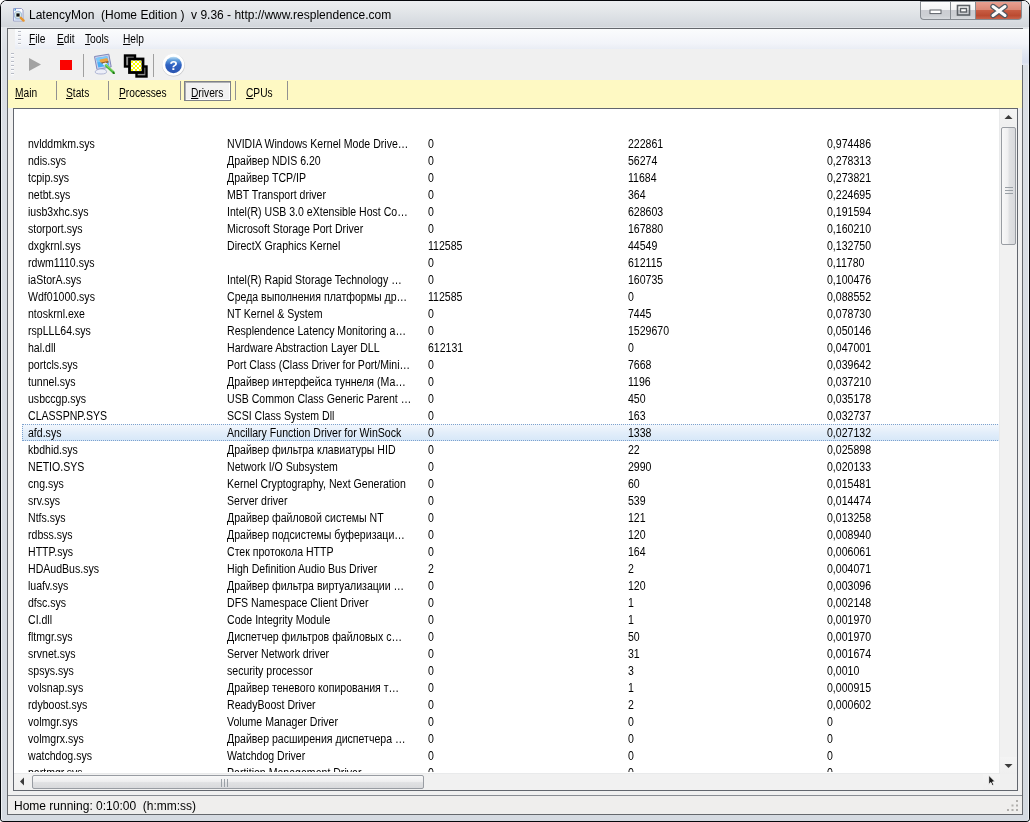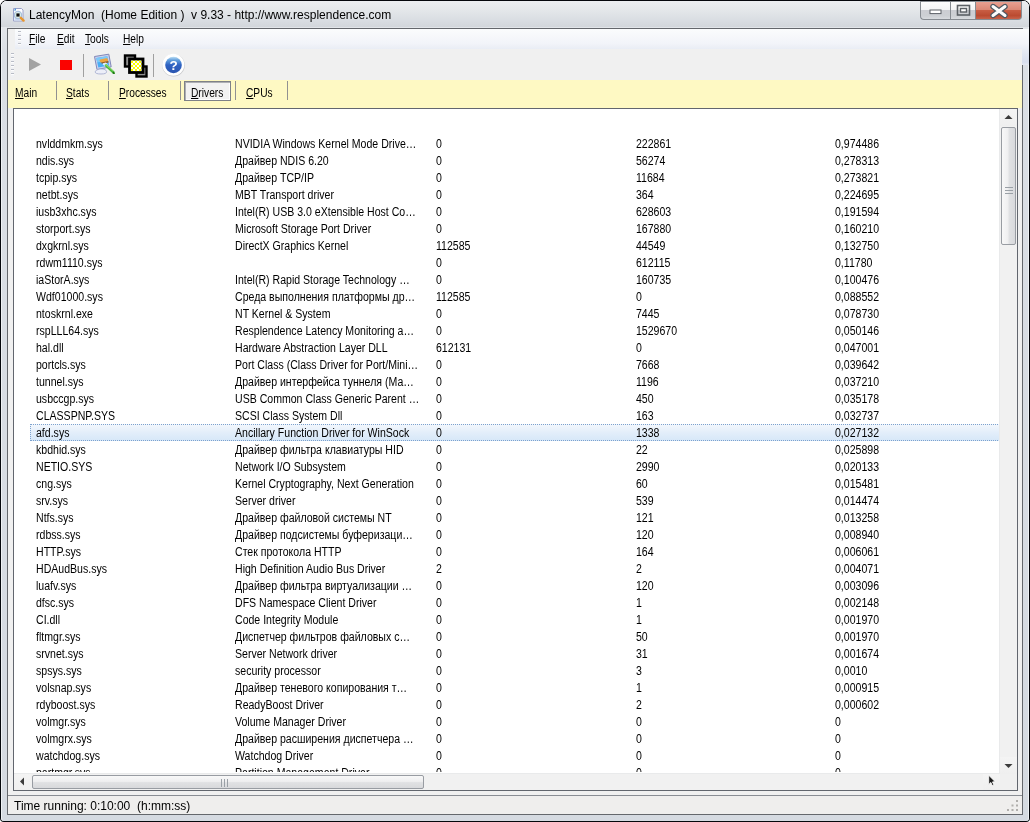--- a/index.html
+++ b/index.html
@@ -28,21 +28,21 @@
 
 #tabs{position:absolute;left:0;top:51px;width:1014px;height:28px;background:#fef9c3;font-size:12px}
 #tabs .tab{position:absolute;top:6px;color:#000;transform:scaleX(.85);transform-origin:0 50%}
 #tabs .sep{position:absolute;top:1px;width:1px;height:19px;background:#919191}
 #seltab{position:absolute;left:175.8px;top:1px;width:47.6px;height:20px;border:1px solid #7e8187;background:#f2f2f1;box-shadow:inset 1px 1px 0 #aeb0b3,inset -1px -1px 0 #fdfdfd}
 
 #table{position:absolute;left:5px;top:79px;width:1005px;height:683px;border:1px solid #62666e;background:#fff}
 #thead{position:absolute;left:0;top:0;width:986px;height:23px;background:linear-gradient(180deg,#ffffff 0%,#fdfdfe 40%,#f4f5f7 60%,#f2f3f5 100%);border-bottom:1px solid #dcdee0}
 #thead span{position:absolute;top:4px;font-size:12px;color:#152033;transform:scaleX(.88);transform-origin:0 50%}
 #thead .hsep{position:absolute;top:3px;width:1px;height:17px;background:#e3e4e6}
-#tbody{position:absolute;left:16px;top:26px;width:986px;height:637px;overflow:hidden}
+#tbody{position:absolute;left:8px;top:26px;width:986px;height:637px;overflow:hidden}
 .row{position:absolute;left:0;width:986px;height:17px;font-size:12px;color:#000;white-space:nowrap}
 .row span{position:absolute;top:2px;overflow:hidden;transform:scaleX(.88);transform-origin:0 50%}
 .c0{left:6px;width:220px}
 .c1{left:205px;width:222px}
 .c2{left:406px;width:210px}
 .c3{left:606px;width:210px}
 .c4{left:805px;width:200px}
 .sel{background:linear-gradient(180deg,#f4f8fd 0%,#e3eefa 50%,#d6e7f8 100%);
  outline:1px dotted #7da2ce;outline-offset:-1px}
 
@@ -62,21 +62,21 @@
 
   <div id="titlebar">
     <svg id="appicon" viewBox="0 0 16 16">
       <path d="M3.5 1.5 h8 l1.5 1.5 v11 h-9.5 z" fill="#fdfdff" stroke="#9aa0c8" stroke-width="1"></path>
       <path d="M3.5 3.5 l2.5 -2.5 v2.5 z" fill="#4e97d8"></path>
       <rect x="4.5" y="7" width="7.5" height="6.5" fill="#c8d9f2"></rect>
       <circle cx="8" cy="8" r="3.6" fill="#dff0ea" stroke="#a8c0dc" stroke-width="1.3"></circle>
       <rect x="6.4" y="6.4" width="3.2" height="3.2" fill="#0a0a0a"></rect>
       <path d="M10.8 10.8 L13.6 13.6" stroke="#e8962e" stroke-width="2.4" stroke-linecap="round"></path>
     </svg>
-    <div id="title" style="left:28px">LatencyMon  (Home Edition )  v 9.33 - http://www.resplendence.com</div>
+    <div id="title" style="left:28px">LatencyMon  (Home Edition )  v 9.36 - http://www.resplendence.com</div>
     <div class="cbtn" id="btnmin"></div>
     <div class="cbtn" id="btnmax"></div>
     <div class="cbtn" id="btnclose"></div>
     <svg style="position:absolute;left:919px;top:0;width:102px;height:19px" viewBox="0 0 102 19">
       <rect x="10" y="9" width="11" height="3.6" fill="#fff" stroke="#5c6166" stroke-width="1"></rect>
       <rect x="37.5" y="4.5" width="12" height="9.5" fill="none" stroke="#5c6166" stroke-width="1.6"></rect>
       <rect x="40.5" y="7.5" width="6" height="3.5" fill="#fff" stroke="#5c6166" stroke-width="1.4"></rect>
       <g stroke-linecap="round">
             <path d="M73 5.5 L85 14.5 M85 5.5 L73 14.5" stroke="#4d5862" stroke-width="5.4"></path>
       <path d="M73 5.5 L85 14.5 M85 5.5 L73 14.5" stroke="#fcfcfc" stroke-width="3"></path>
@@ -445,21 +445,21 @@
         </div>
         <svg class="sbtn" style="left:969px;top:0;width:17px;height:16px" viewBox="0 0 17 16"></svg>
       </div>
 
       <svg style="position:absolute;left:974px;top:666px;width:9px;height:12px;z-index:9" viewBox="0 0 9 12">
         <path d="M0.7 0.2 L0.7 9.5 L2.9 7.5 L4.2 10.6 L5.9 9.9 L4.5 6.9 L7.2 6.7 Z" fill="#1c1c1c" stroke="#fafafa" stroke-width="0.9"></path>
       </svg>
     </div>
 
     <div id="statusbar">
-      <div class="txt">Time running: 0:10:00  (h:mm:ss)</div>
+      <div class="txt">Home running: 0:10:00  (h:mm:ss)</div>
       <svg style="position:absolute;right:2px;bottom:1px;width:14px;height:14px" viewBox="0 0 14 14">
         <g fill="#b0aeac">
               <rect x="10" y="1" width="2" height="2"></rect>
               <rect x="10" y="5.5" width="2" height="2"></rect>
               <rect x="5.5" y="5.5" width="2" height="2"></rect>
               <rect x="10" y="10" width="2" height="2"></rect>
               <rect x="5.5" y="10" width="2" height="2"></rect>
               <rect x="1" y="10" width="2" height="2"></rect>
             </g>
       </svg>

